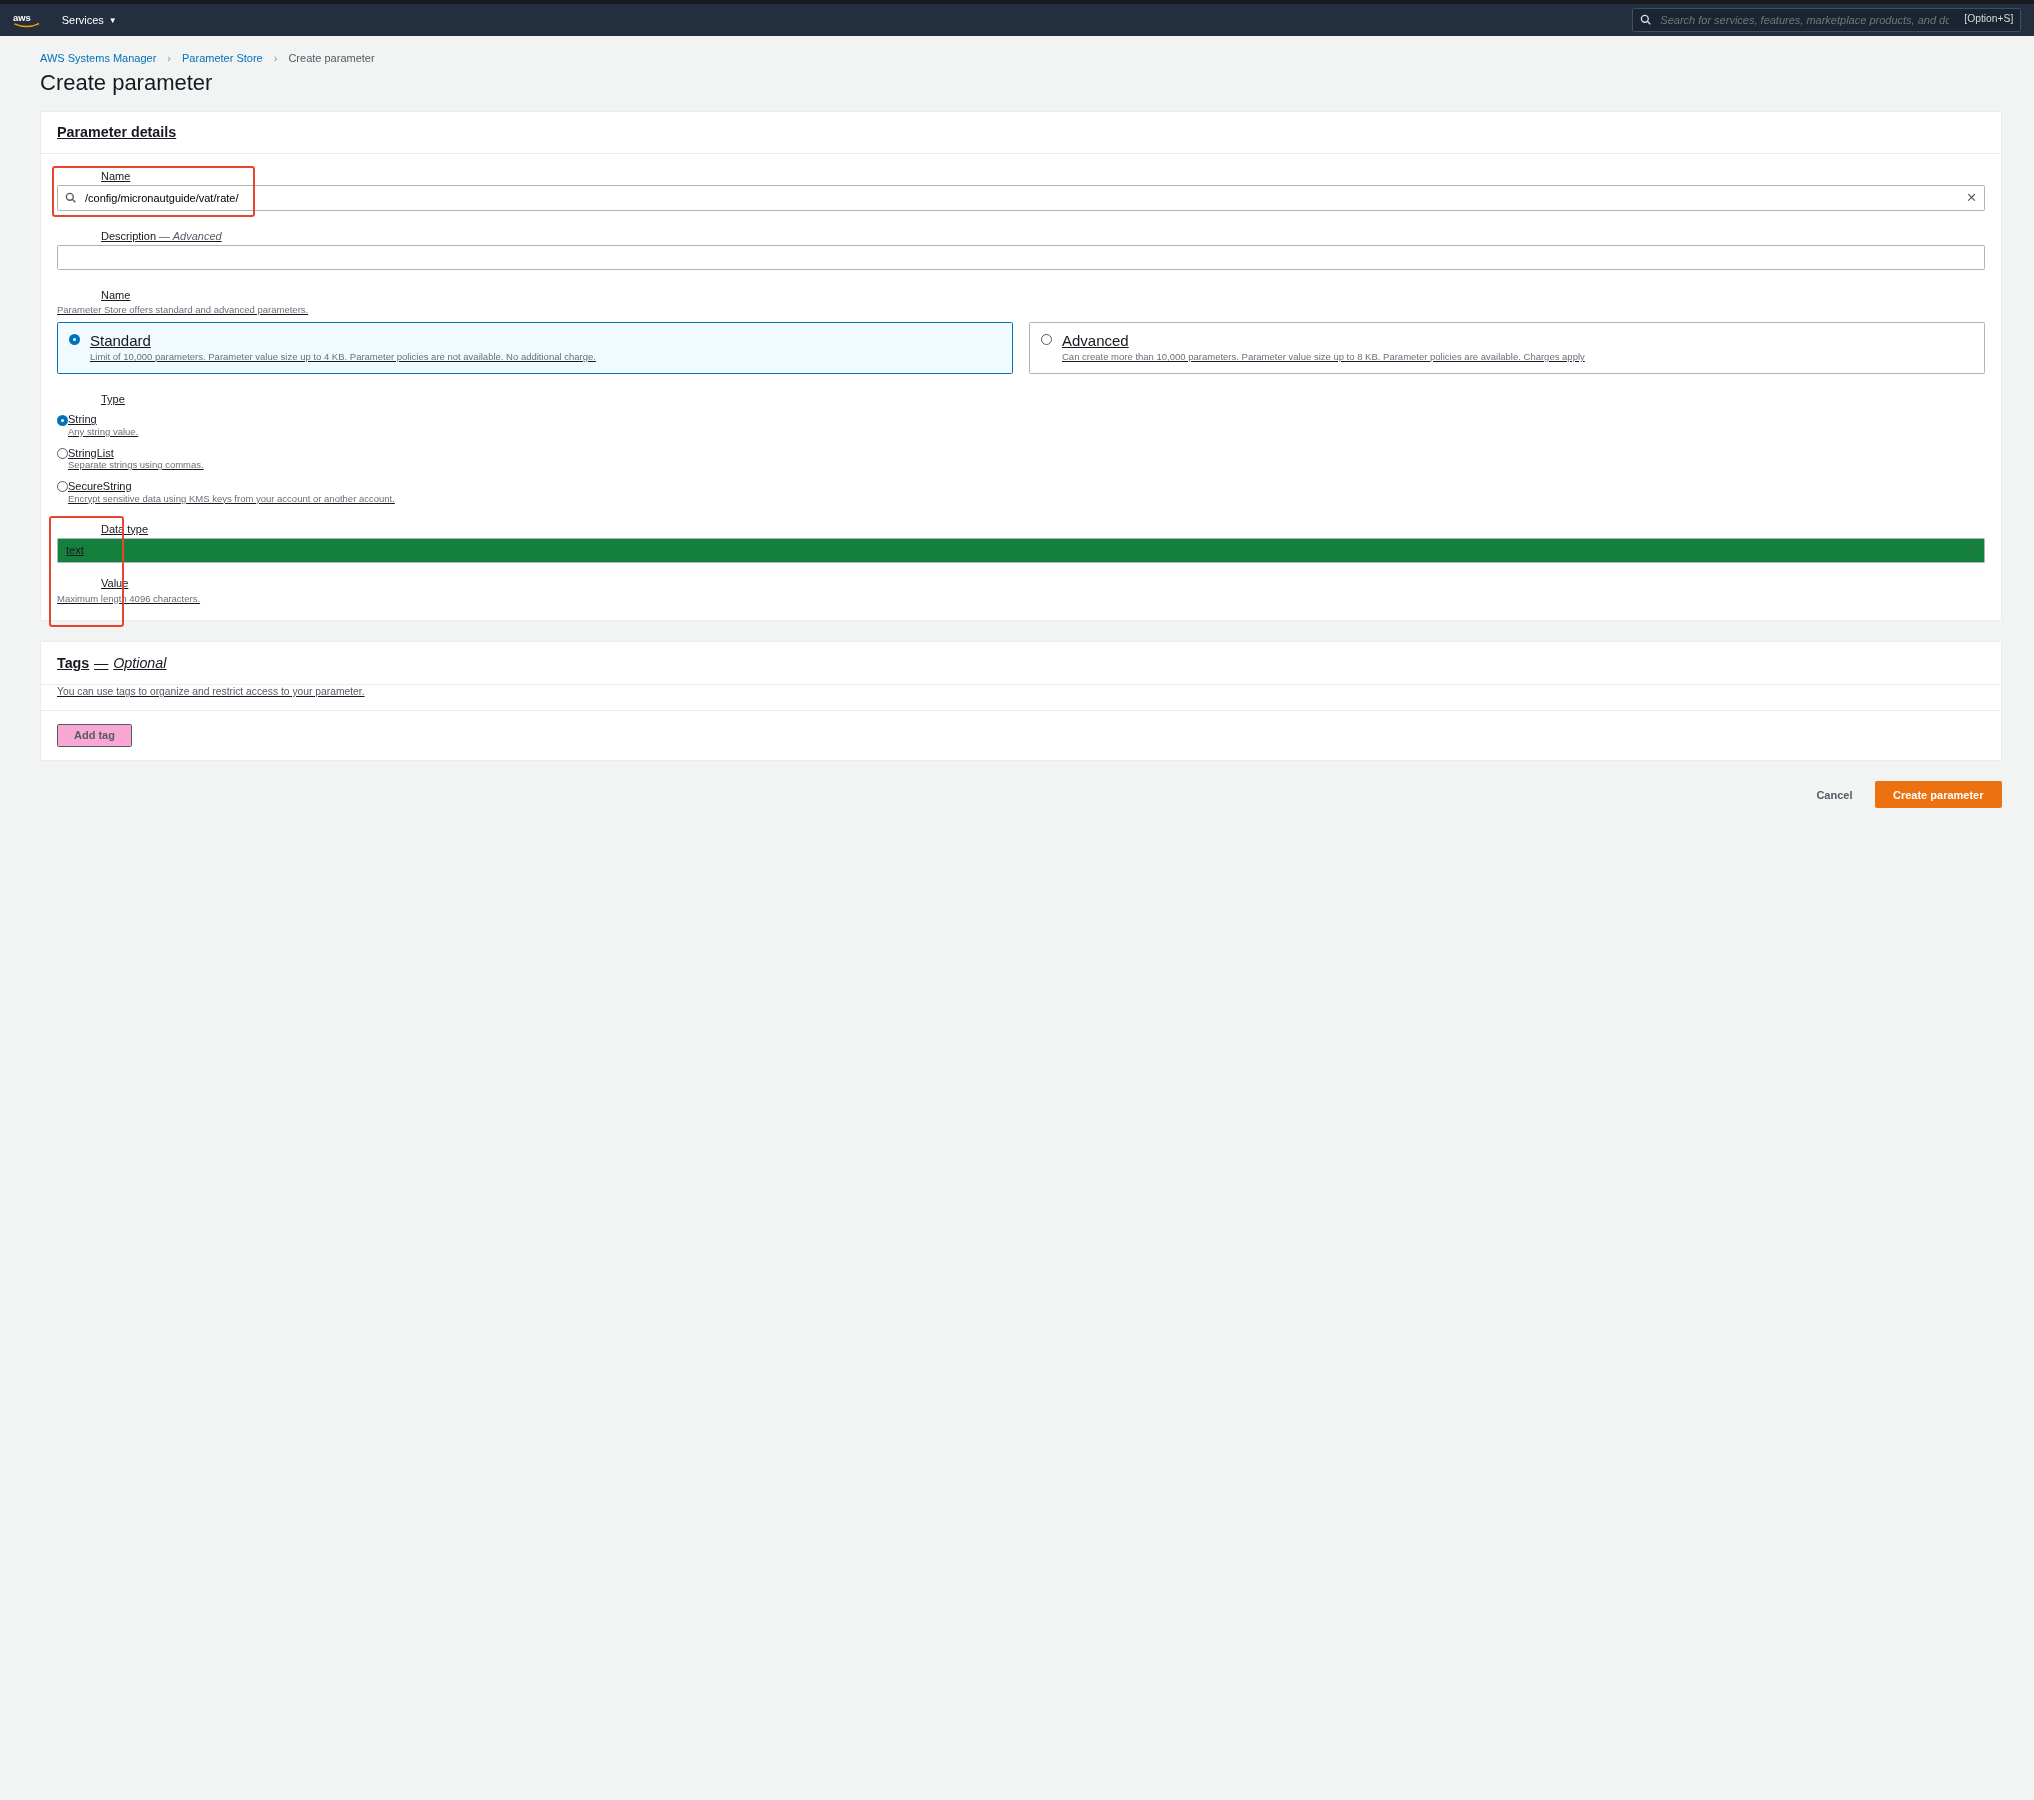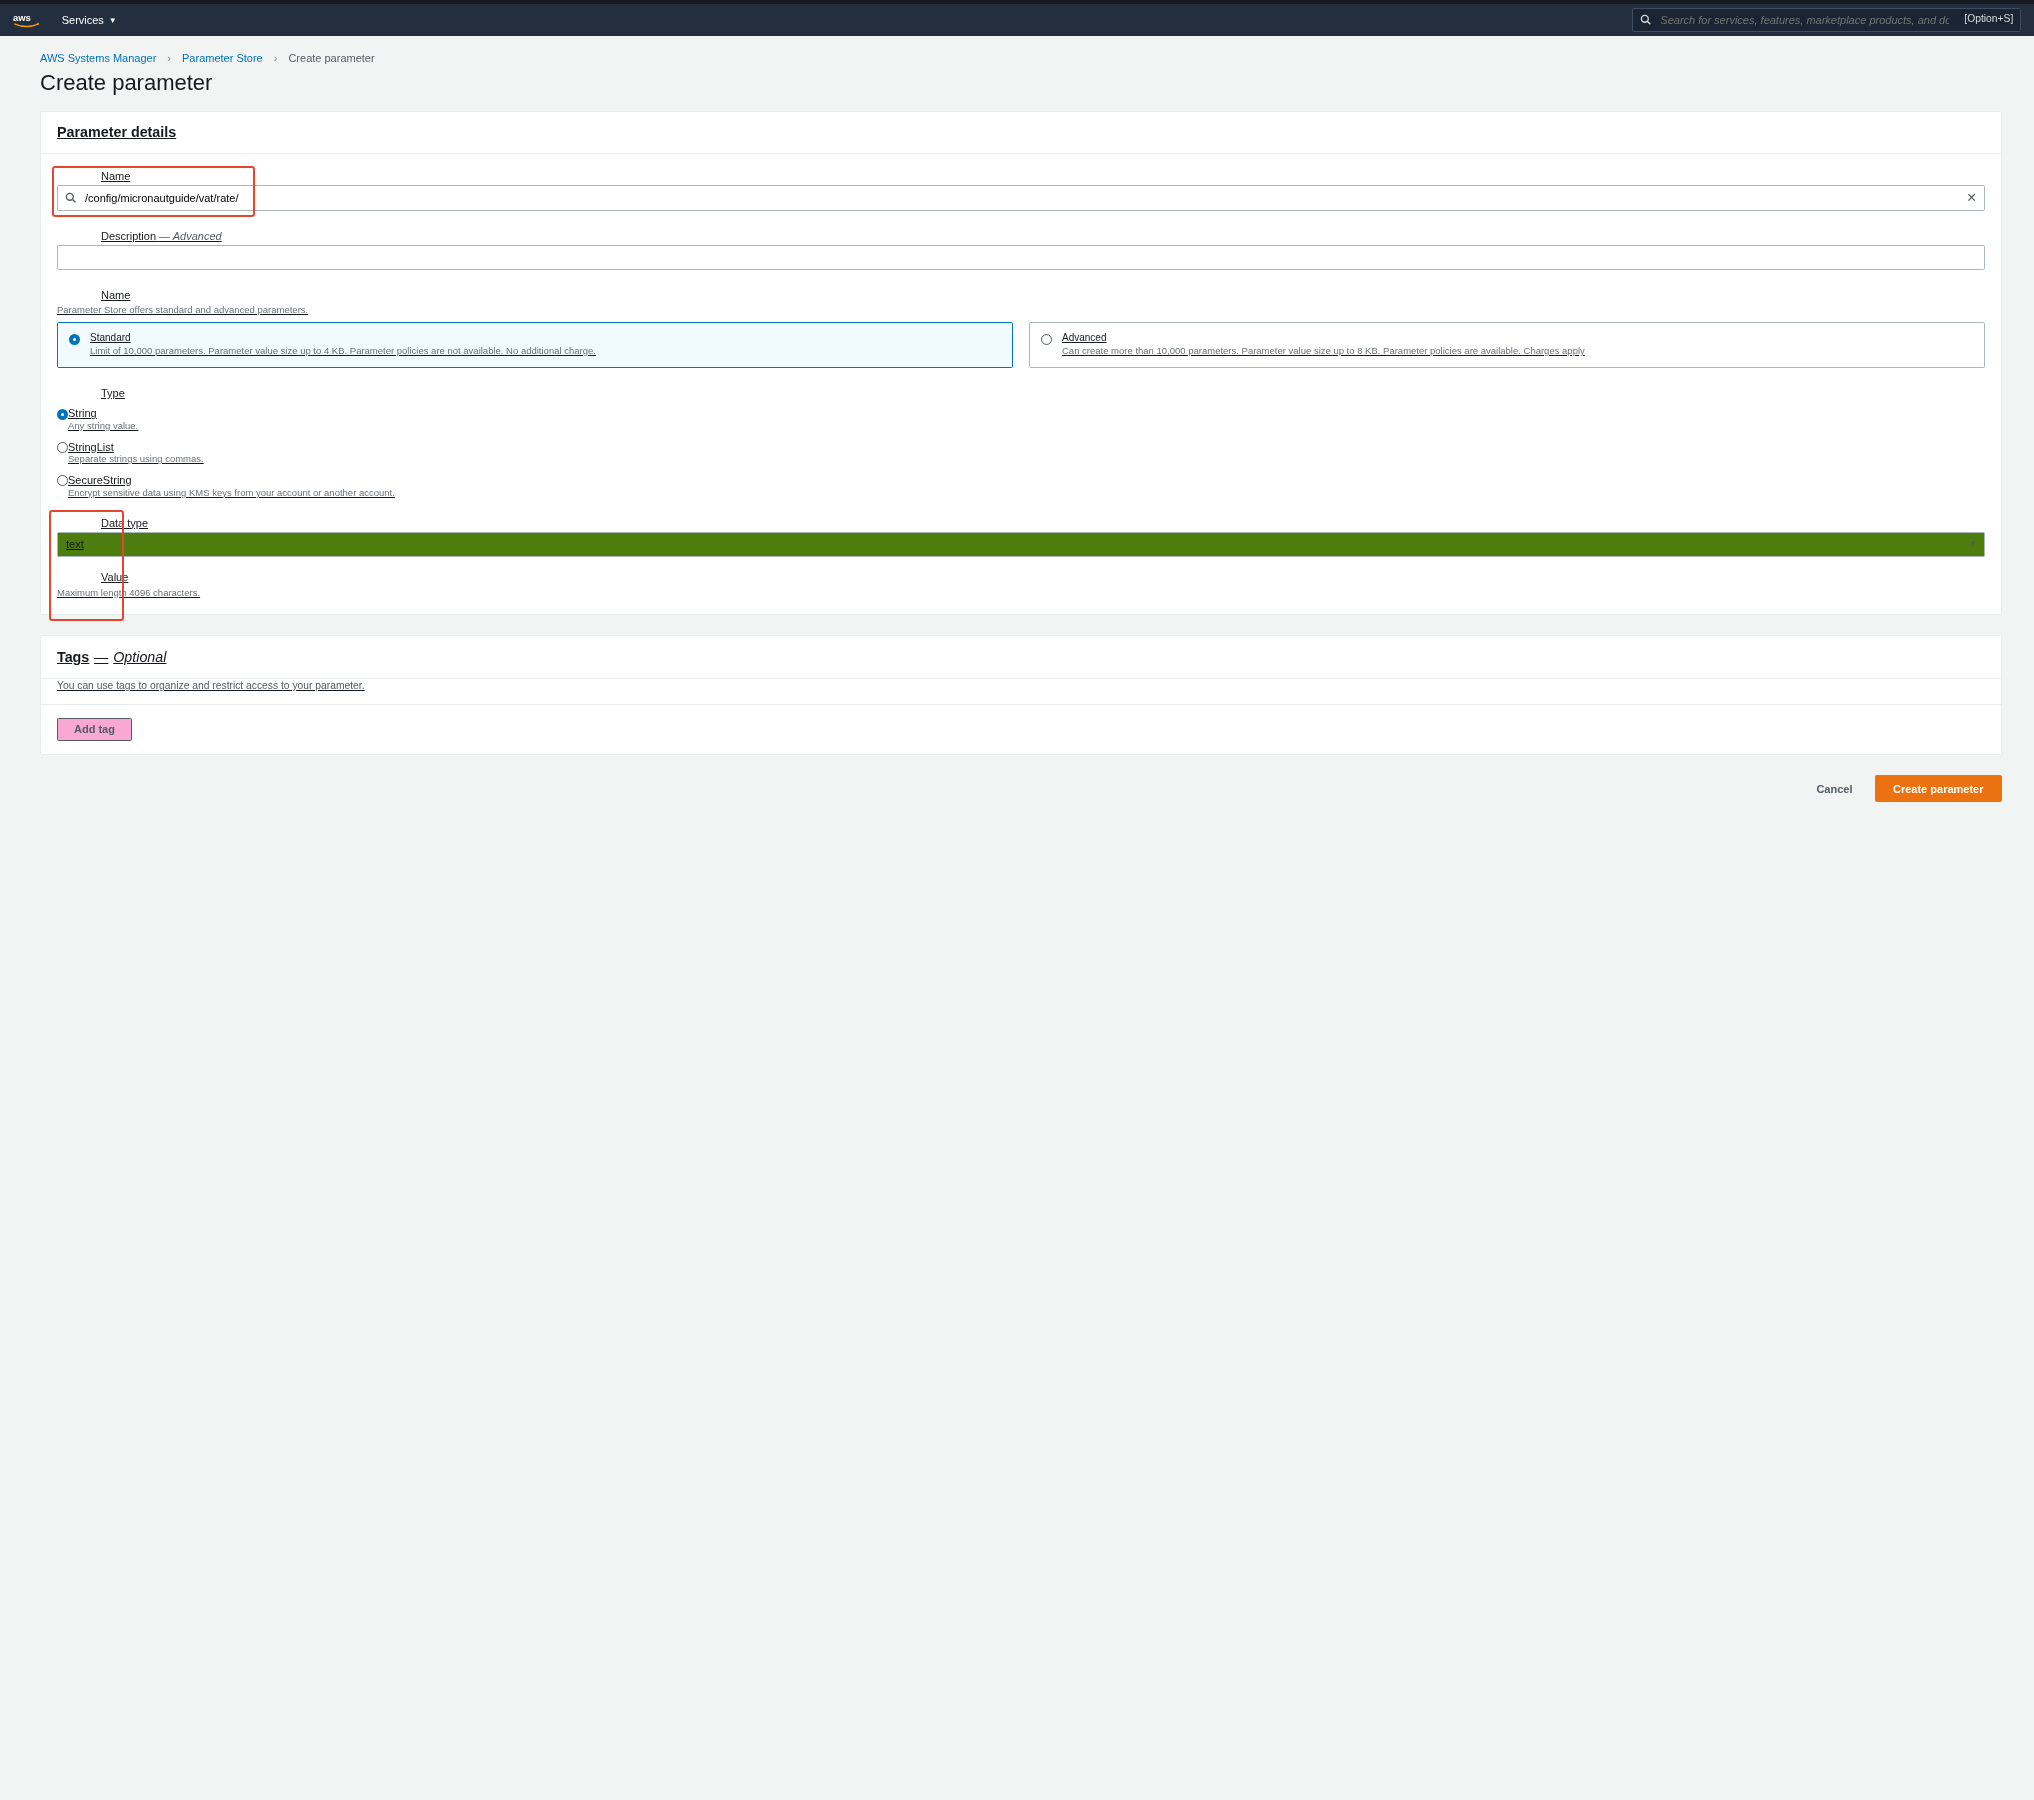--- a/index.html
+++ b/index.html
@@ -31,29 +31,29 @@
   .name-input-wrap { position:relative; }
   .name-input-wrap input { width:100%; height:25.4px; border:0.8px solid #aab7b8; border-radius:1.6px; padding:0 29px 0 27px; font-size:11px; }
   .name-input-wrap .mag { position:absolute; left:8px; top:6.4px; color:#545b64; font-size:11px; }
   .name-input-wrap .clear { position:absolute; right:8px; top:4.8px; color:#545b64; font-size:12.7px; cursor:pointer; }
   .desc-input { width:100%; height:25.4px; border:0.8px solid #aab7b8; border-radius:1.6px; padding:0 8px; font-size:11px; }
   .tiles { display:flex; gap:16px; margin-top:6.4px; }
   .tile { flex:1; border:0.8px solid #aab7b8; border-radius:1.6px; padding:9.5px 11px 9.5px 32px; position:relative; cursor:pointer; }
   .tile.selected { border-color:#0073bb; background:#f1faff; }
   .tile .radio { position:absolute; left:11px; top:11px; width:11px; height:11px; border:0.8px solid #545b64; border-radius:50%; background:#fff; }
   .tile.selected .radio { border:4px solid #0073bb; width:11px; height:11px; }
-  .tile .t-title { font-weight:400; font-size:10px; margin-bottom:1.6px; }
+  .tile .t-title { font-weight:400; font-size:15px; margin-bottom:1.6px; }
   .tile .t-desc { font-size:9.5px; color:#687078; line-height:1.35; }
   .radio-row { display:flex; align-items:flex-start; margin-bottom:9.5px; cursor:pointer; }
   .radio-row .radio { width:11px; height:11px; border:0.8px solid #545b64; border-radius:50%; margin-top:1.6px; flex-shrink:0; background:#fff; }
   .radio-row.selected .radio { border:4px solid #0073bb; }
   .radio-row .r-title { font-size:11px; }
   .radio-row .r-desc { font-size:9.5px; color:#687078; margin-top:0.8px; }
   .select-wrap { position:relative; }
-  .select-wrap .sel { width:100%; height:25.4px; border:0.8px solid #aab7b8; border-radius:1.6px; padding:0 25.4px 0 8px; font-size:11px; background:#4d7c0f; display:flex; align-items:center; cursor:pointer; }
+  .select-wrap .sel { width:100%; height:25.4px; border:0.8px solid #aab7b8; border-radius:1.6px; padding:0 25.4px 0 8px; font-size:11px; background:#15803d; display:flex; align-items:center; cursor:pointer; }
   .select-wrap .arrow { position:absolute; right:8px; top:7.1px; font-size:8px; color:#545b64; }
   textarea.value-input { width:100%; height:48px; border:0.8px solid #aab7b8; border-radius:1.6px; padding:4.8px 8px; font-size:11px; font-family:inherit; resize:both; }
   .addtag-btn { border:0.8px solid #545b64; background:#f9a8d4; color:#545b64; font-weight:700; font-size:11px; padding:4.8px 16px; border-radius:1.6px; cursor:pointer; }
   .tags-desc { font-size:10.3px; color:#545b64; margin-top:-1.6px; }
   .footer-actions { display:flex; justify-content:flex-end; gap:11px; margin:8px 0 0 24px; align-items:center; }
   .btn-cancel { background:transparent; border:none; color:#545b64; font-weight:700; font-size:11px; cursor:pointer; padding:6.4px 11px; }
   .btn-primary { background:#ec7211; border:0.8px solid #ec7211; color:#fff; font-weight:700; font-size:11px; padding:6.4px 17.5px; border-radius:1.6px; cursor:pointer; }
   .highlight-red { position:relative; }
   .highlight-red::after { content:""; position:absolute; border:2.4px solid #e8452f; border-radius:3.2px; pointer-events:none; }
   .hl-name::after { left:-4.8px; right:auto; width:199px; top:-19px; bottom:-6.4px; }

